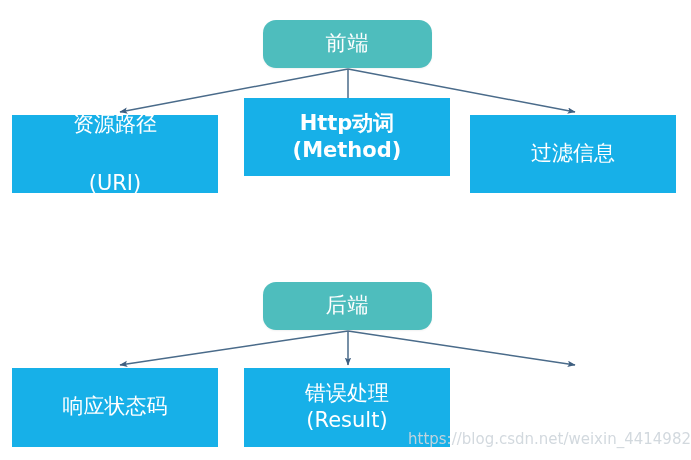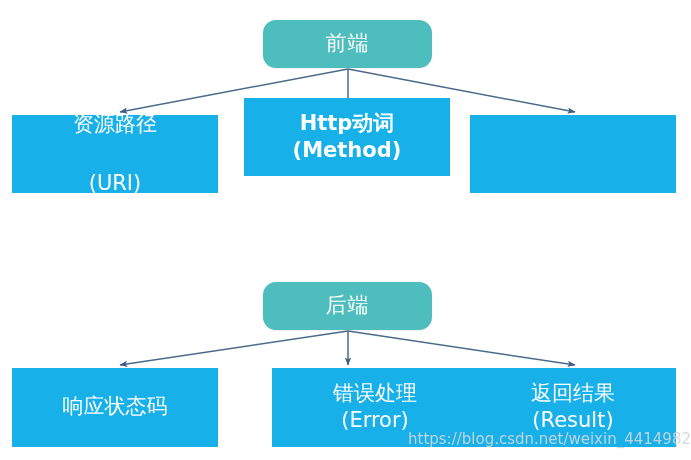--- a/index.html
+++ b/index.html
@@ -55,21 +55,21 @@
     font-size: 21px;
   }
   
   #box-frontend      { left: 263px; top: 20px;  width: 169px; height: 48px; }
   #box-uri           { left: 12px;  top: 115px; width: 206px; height: 78px; gap: 32px; }
   #box-method        { left: 244px; top: 98px; width: 206px; height: 78px; font-weight: bold; }
   #box-query         { left: 470px; top: 115px; width: 206px; height: 78px; }
   
   #box-backend       { left: 263px; top: 282px; width: 169px; height: 48px; justify-content: center; }
   #box-status        { left: 12px;  top: 368px; width: 206px; height: 79px; gap: 20px; }
-  #box-error         { left: 244px; top: 368px; width: 206px; height: 79px; margin-left: 28px; }
+  #box-error         { left: 244px; top: 368px; width: 206px; height: 79px; }
   #box-result        { left: 470px; top: 368px; width: 206px; height: 79px; }
 
   #watermark {
     position: absolute;
     left: 408px;
     top: 430px;
     font-size: 15px;
     color: #cfd6dc;
     opacity: 0.92;
     white-space: nowrap;
@@ -109,35 +109,32 @@
     <span class="line-cn">资源路径</span>
     <span class="line-en">(URI)</span>
   </div>
 
   <div class="node node-child" id="box-method">
     <span class="line-cn">Http动词</span>
     <span class="line-en">(Method)</span>
   </div>
 
   <div class="node node-child" id="box-query">
+    <span class="line-cn">过滤信息</span>
   </div>
 
   <div class="node node-parent" id="box-backend">
     <span>后端</span>
   </div>
 
   <div class="node node-child" id="box-status">
     <span class="line-cn">响应状态码</span>
   </div>
 
   <div class="node node-child" id="box-error">
     <span class="line-cn">错误处理</span>
-    <span class="line-en">(Error)</span>
+    <span class="line-en">(Result)</span>
   </div>
 
-  <div class="node node-child" id="box-result">
-    <span class="line-cn">返回结果</span>
-    <span class="line-en">(Result)</span>
-  </div>
 
   <div id="watermark">https://blog.csdn.net/weixin_44149821</div>
 
 </div>
 
 </body></html>

